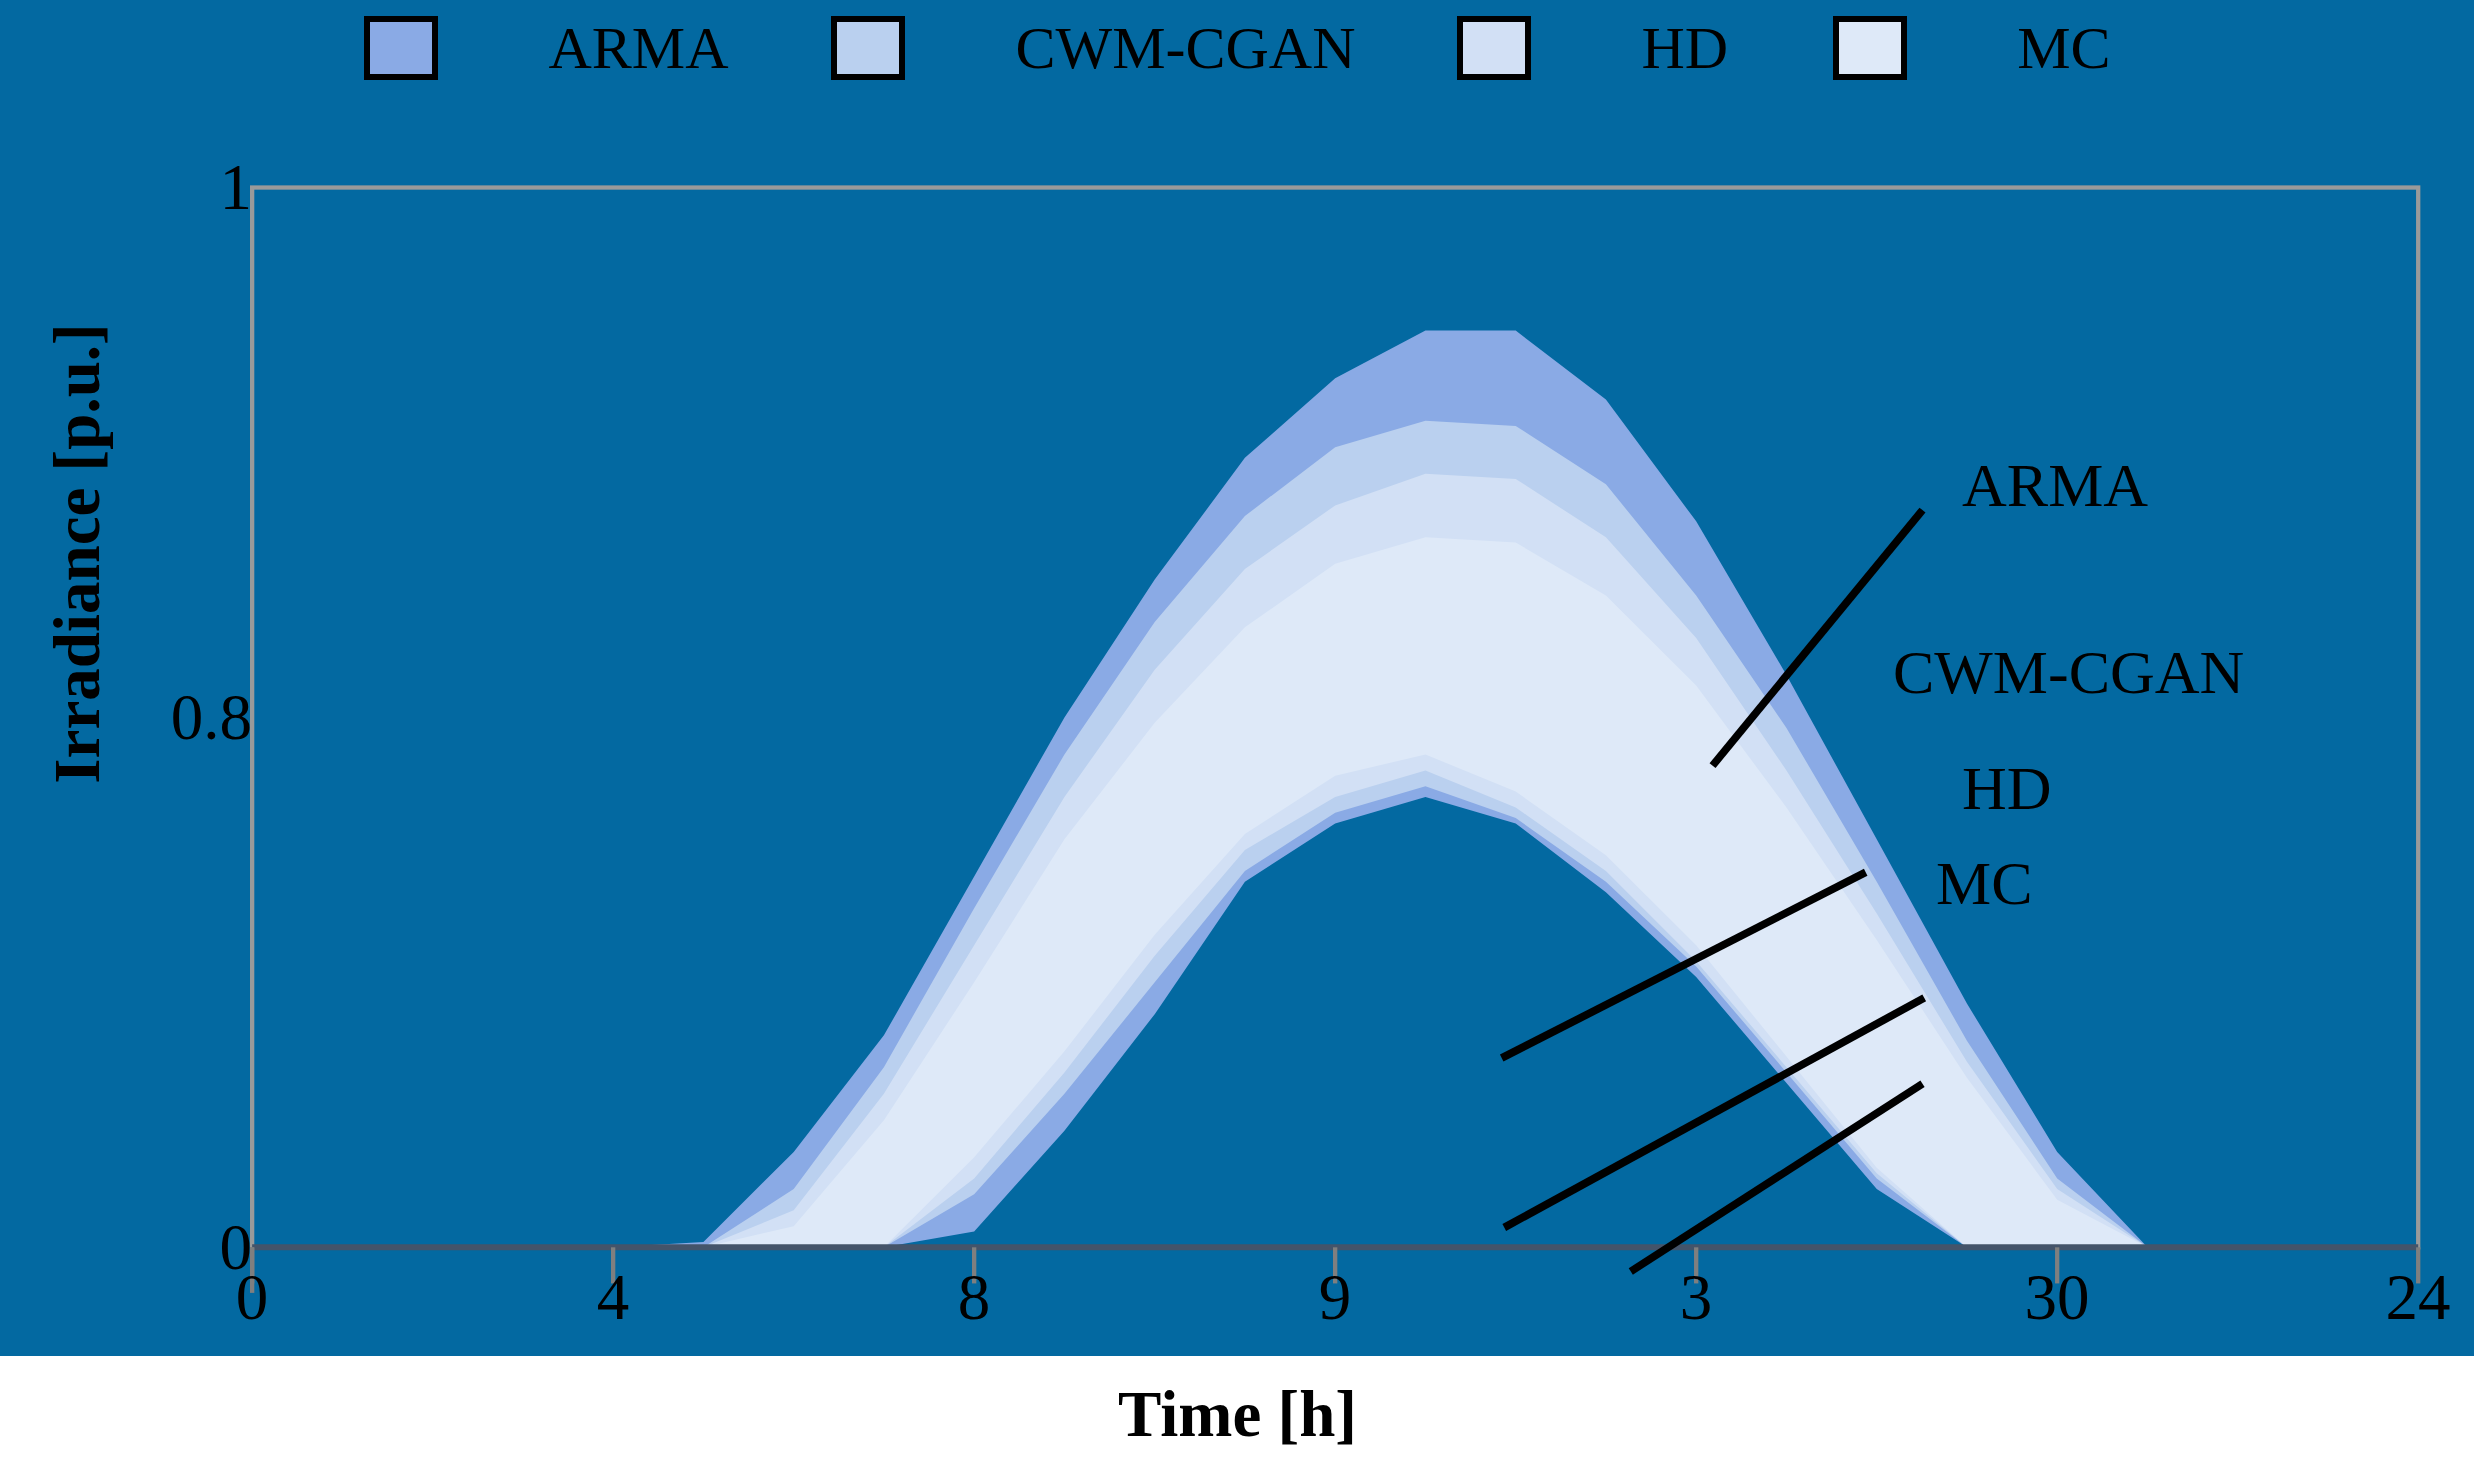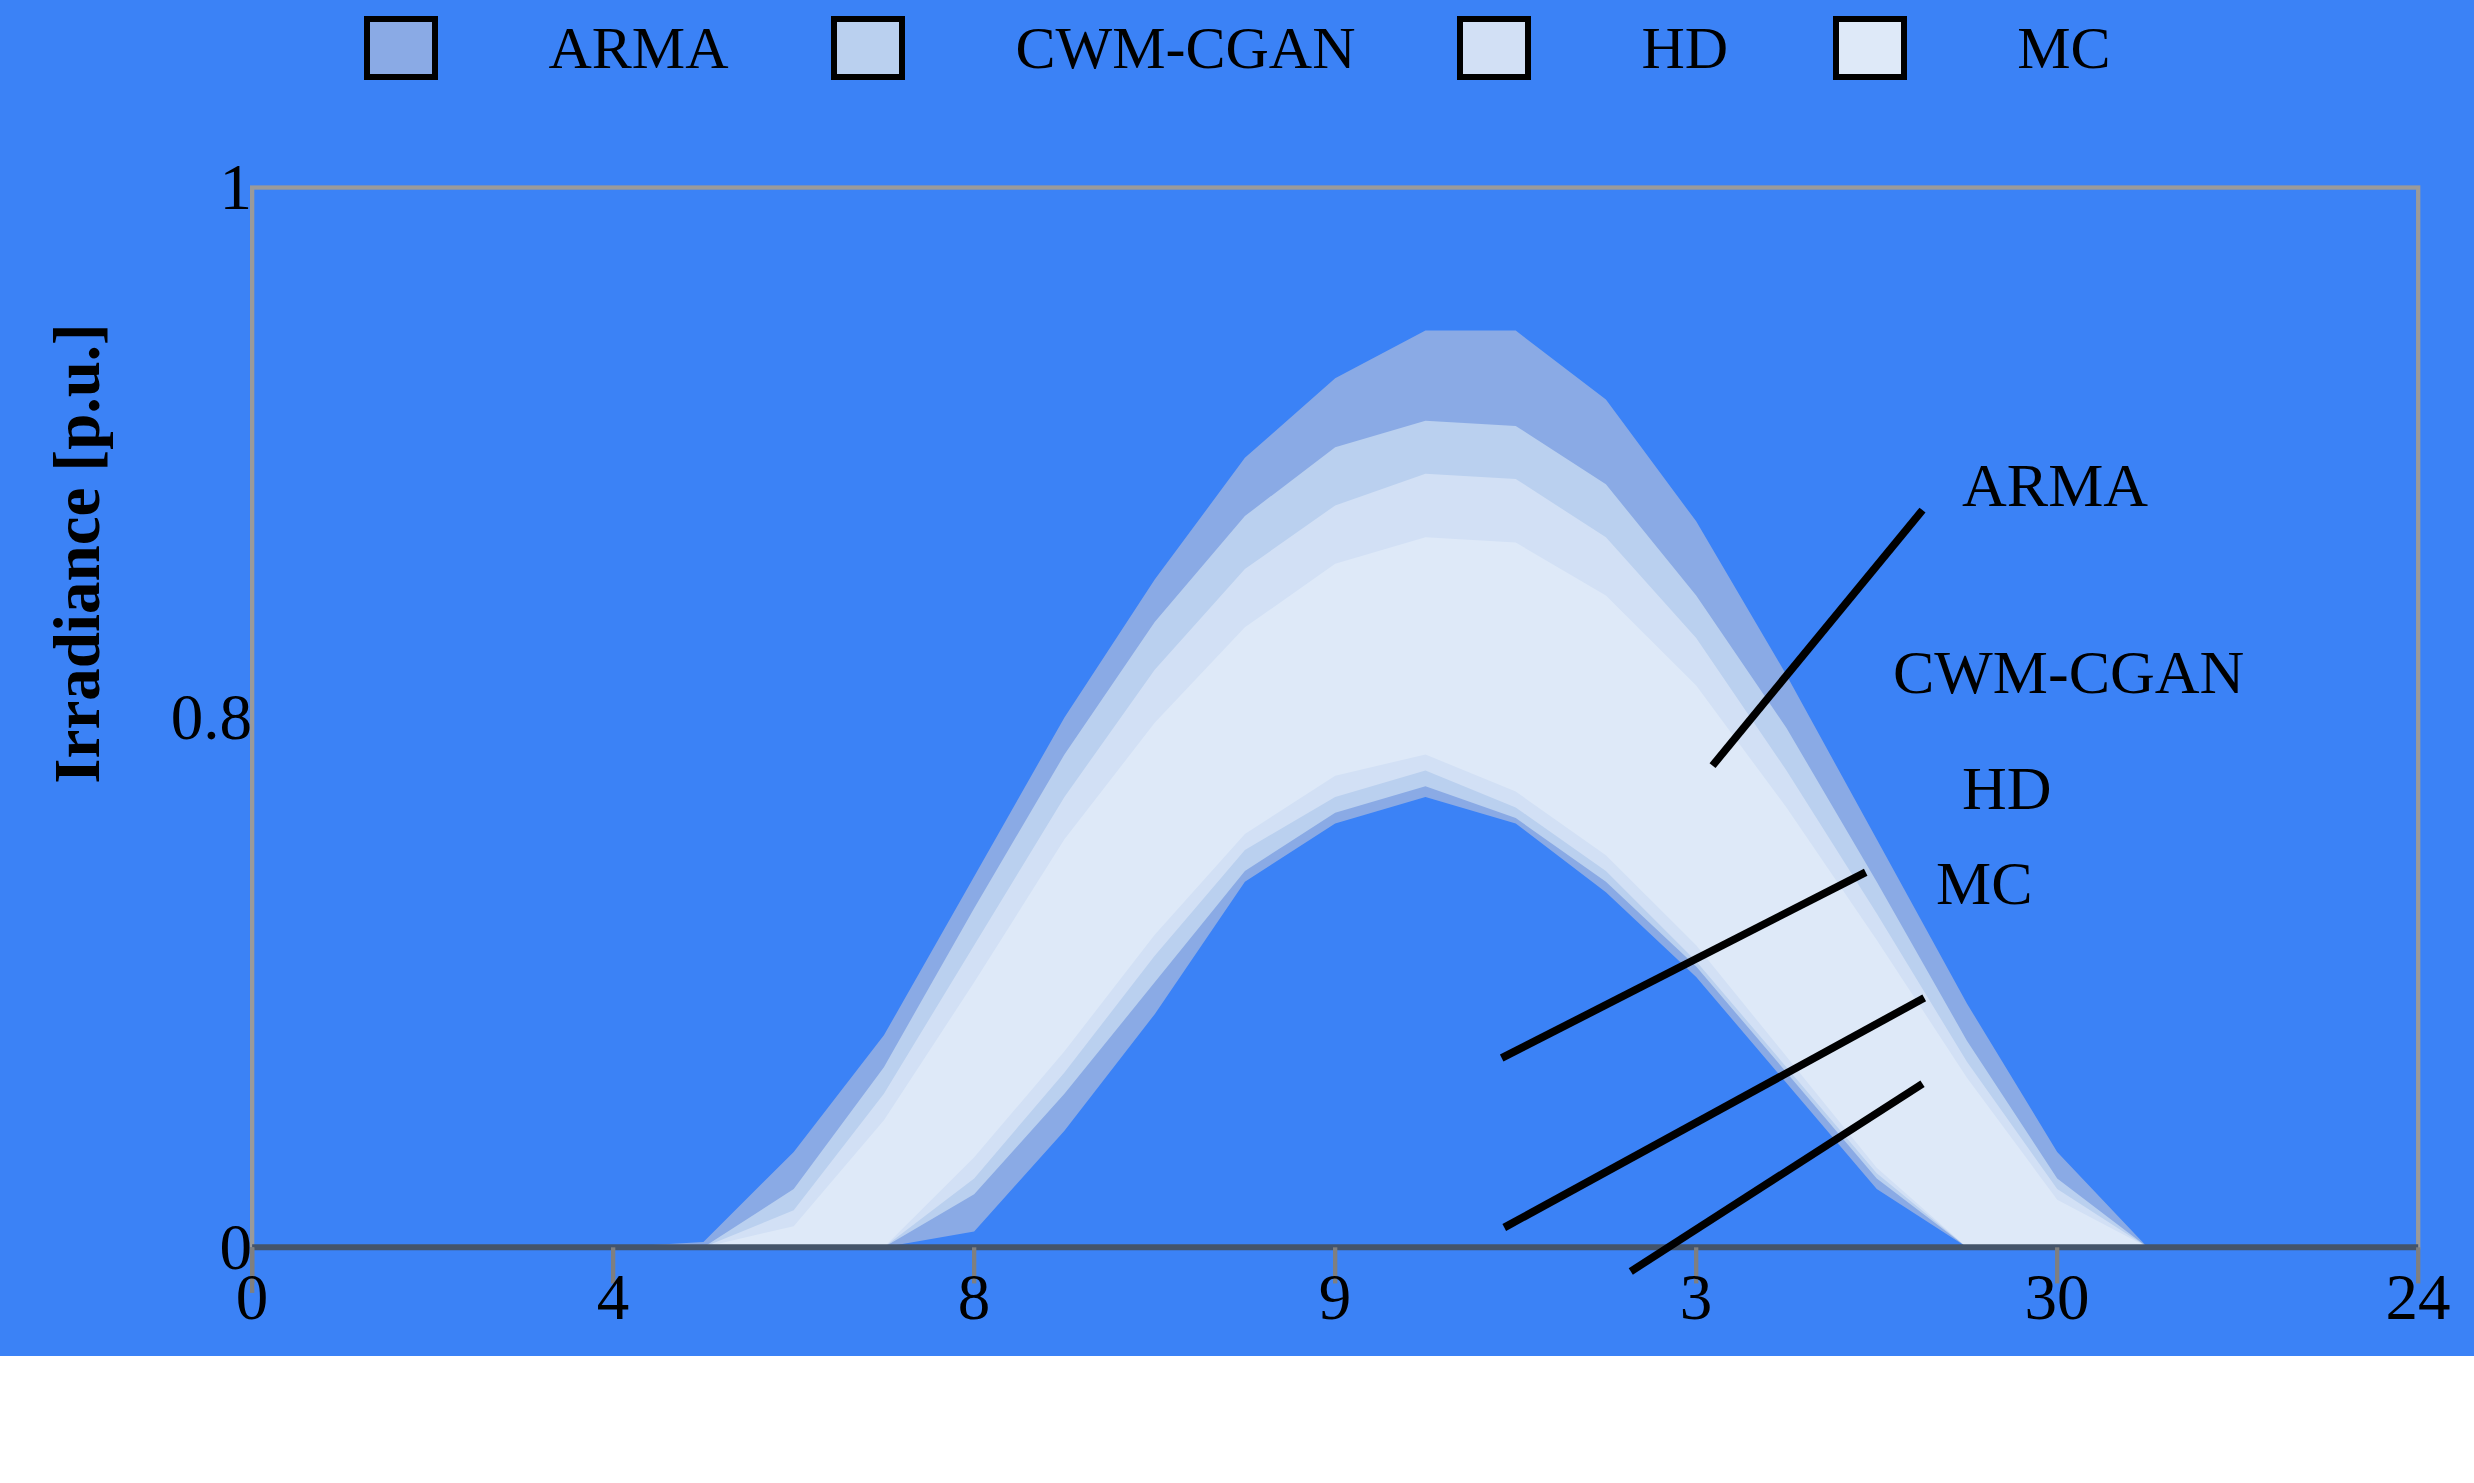--- a/index.html
+++ b/index.html
@@ -10,21 +10,21 @@
   body {
     width: 2475px;
     height: 1483px;
     font-family: "Liberation Serif", "DejaVu Serif", serif;
     overflow: hidden;
   }
   #figure {
     position: relative;
     width: 2475px;
     height: 1356px;
-    background: #3b82f6;
+    background: #0369a1;
   }
 
   
   #legend {
     position: absolute;
     left: 0;
     top: 0;
     width: 2475px;
     height: 95px;
     display: flex;
@@ -177,20 +177,21 @@
       <line x1="1895" y1="1478" x2="2234" y2="1260" stroke="#000" stroke-width="9"></line>
     </g>
   </svg>
 
   <div class="annot-label" style="left:1962px; top:454px;">ARMA</div>
   <div class="annot-label" style="left:1893px; top:641px;">CWM-CGAN</div>
   <div class="annot-label" style="left:1962px; top:757px;">HD</div>
   <div class="annot-label" style="left:1936px; top:852px;">MC</div>
 
   <div id="ylabel">Irradiance [p.u.]</div>
+  <div id="xlabel">Time [h]</div>
 
   <div class="ytick" style="top:155px;">1</div>
   <div class="ytick" style="top:685px;">0.8</div>
   <div class="ytick" style="top:1215px;">0</div>
 
   <div class="xtick" style="left:252px;">0</div>
   <div class="xtick" style="left:613px;">4</div>
   <div class="xtick" style="left:974px;">8</div>
   <div class="xtick" style="left:1335px;">9</div>
   <div class="xtick" style="left:1696px;">3</div>

